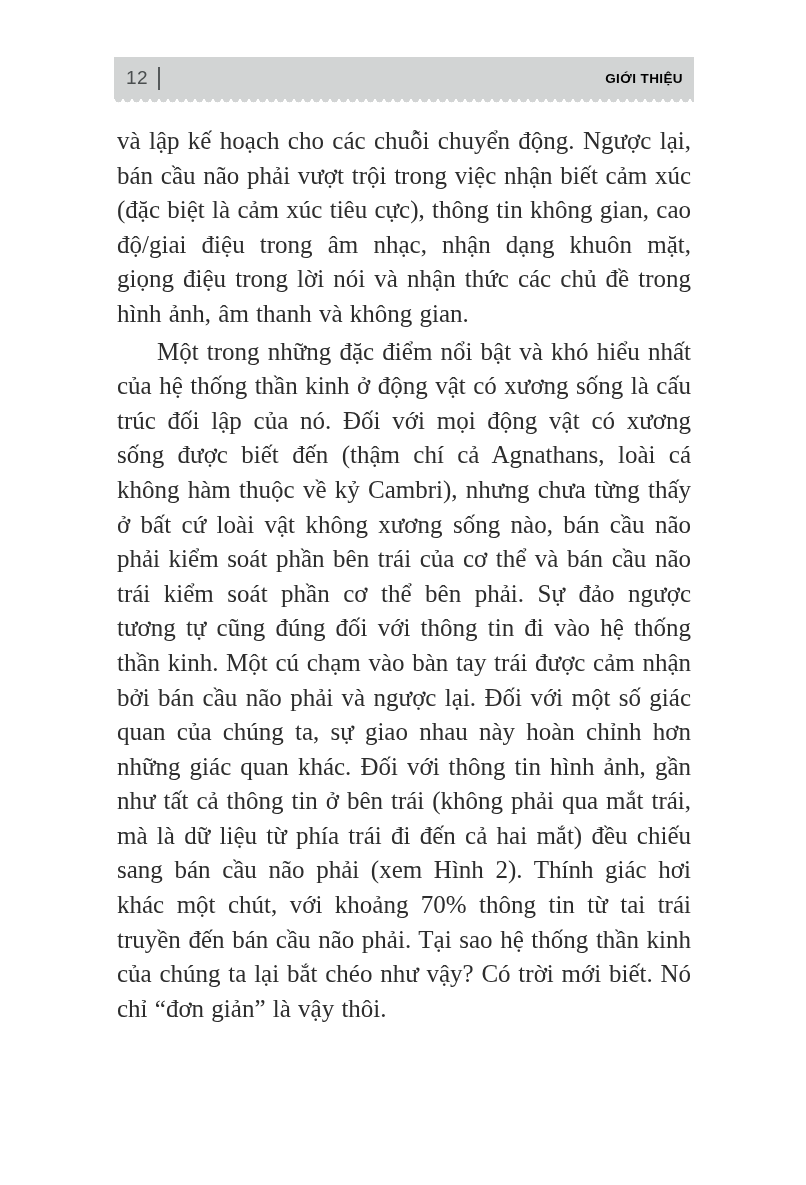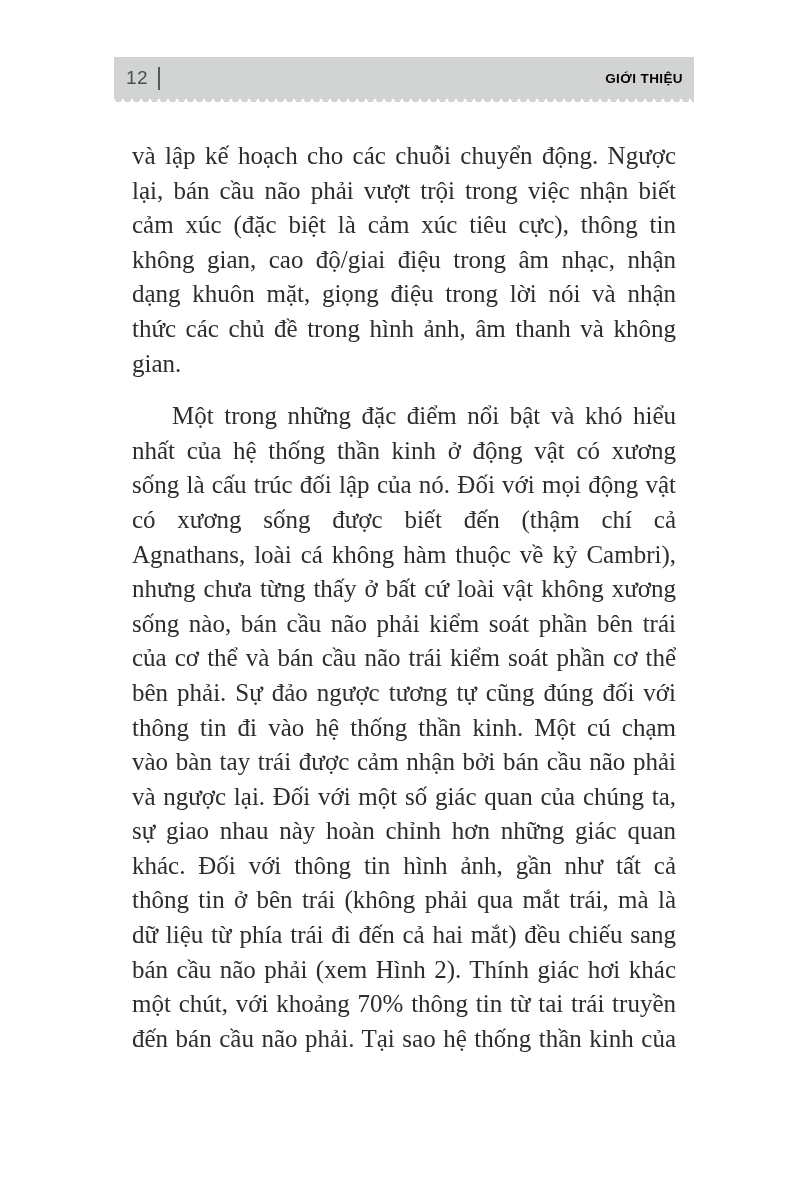--- a/index.html
+++ b/index.html
@@ -67,21 +67,21 @@
   }
   
   .content {
     position: absolute;
     left: 114px;
     top: 121px;
     width: 580px;
     color: #2d2d2d;
   }
   .content p {
-    margin: 18px;
+    margin: 3px;
     font-size: 25px;
     line-height: 34.6px;
     text-align: justify;
     word-spacing: 1px;
   }
   .content p + p {
     margin-top: 2px;
     text-indent: 40px;
   }
 </style>

